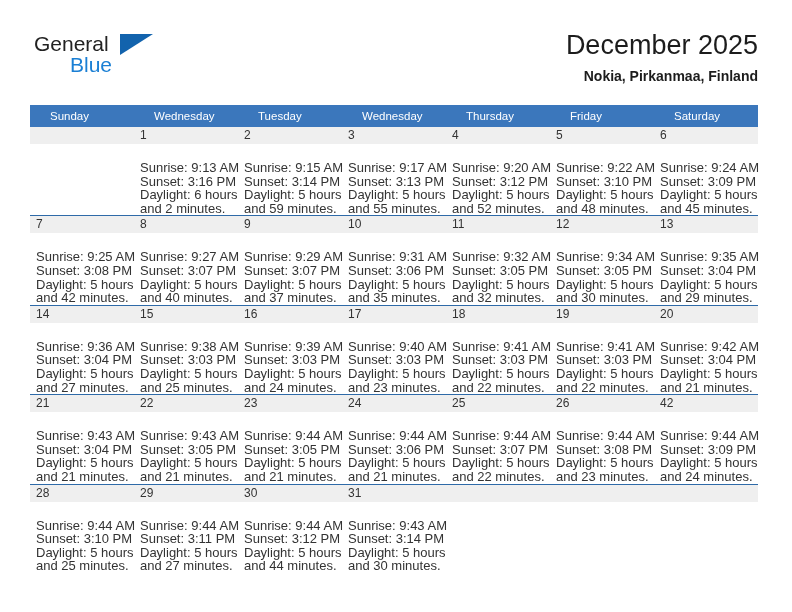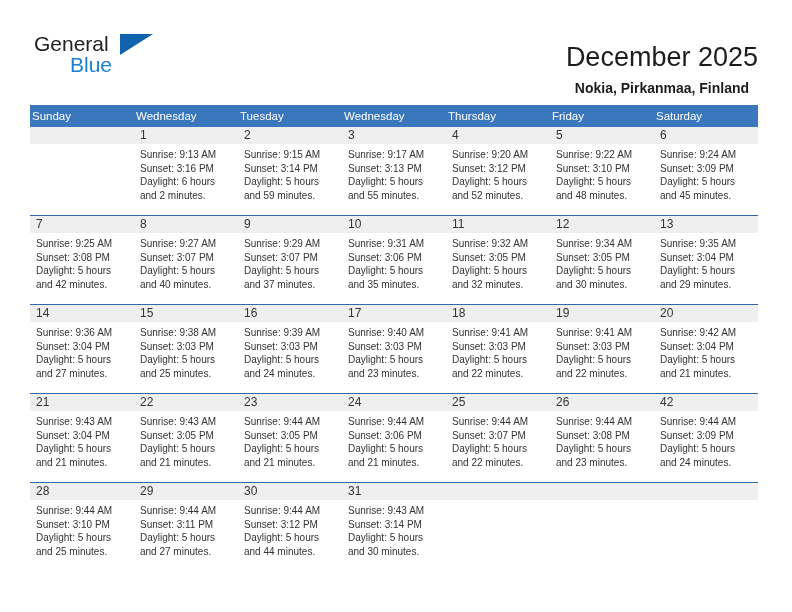--- a/index.html
+++ b/index.html
@@ -62,22 +62,21 @@
     width: 0;
     height: 0;
     border-left: 33px solid #1263ad;
     border-bottom: 21px solid transparent;
   }
 
   .title-block {
     position: absolute;
     right: 0;
     top: 0;
-    text-align: center;
-    margin-top: 12px;
+    text-align: right;
   }
   .cal-title {
     font-size: 27px;
     font-weight: normal;
     color: #1c1c1c;
     line-height: 34px;
     white-space: nowrap;
   }
   .cal-subtitle {
     font-size: 14px;
@@ -98,21 +97,21 @@
     table-layout: fixed;
   }
   .calendar col { width: 104px; }
 
   thead th {
     background: #3b77bc;
     color: #ffffff;
     font-size: 11.5px;
     font-weight: normal;
     text-align: left;
-    padding: 5px 0 5px 2px;
+    padding: 5px 0 5px 20px;
     height: 10px;
     line-height: 12px;
   }
 
   tbody tr.week {
     border-top: 1.5px solid #2e6aa8;
   }
   tbody tr.week:first-child {
     border-top: none;
   }
@@ -126,22 +125,22 @@
   td.daycell .band {
     background: #efefef;
     height: 17px;
     line-height: 17px;
     padding-left: 6px;
     font-size: 12px;
     color: #333333;
     box-sizing: border-box;
   }
   td.daycell .info {
-    padding: 4px 6px 0 6px;
-    font-size: 10px;
+    padding: 17px 6px 0 6px;
+    font-size: 13px;
     line-height: 13.6px;
     color: #333333;
   }
   td.daycell .info div { white-space: nowrap; }
   td.empty .band { background: #efefef; }
 </style>
 </head>
 <body>
 
 <div class="page">

